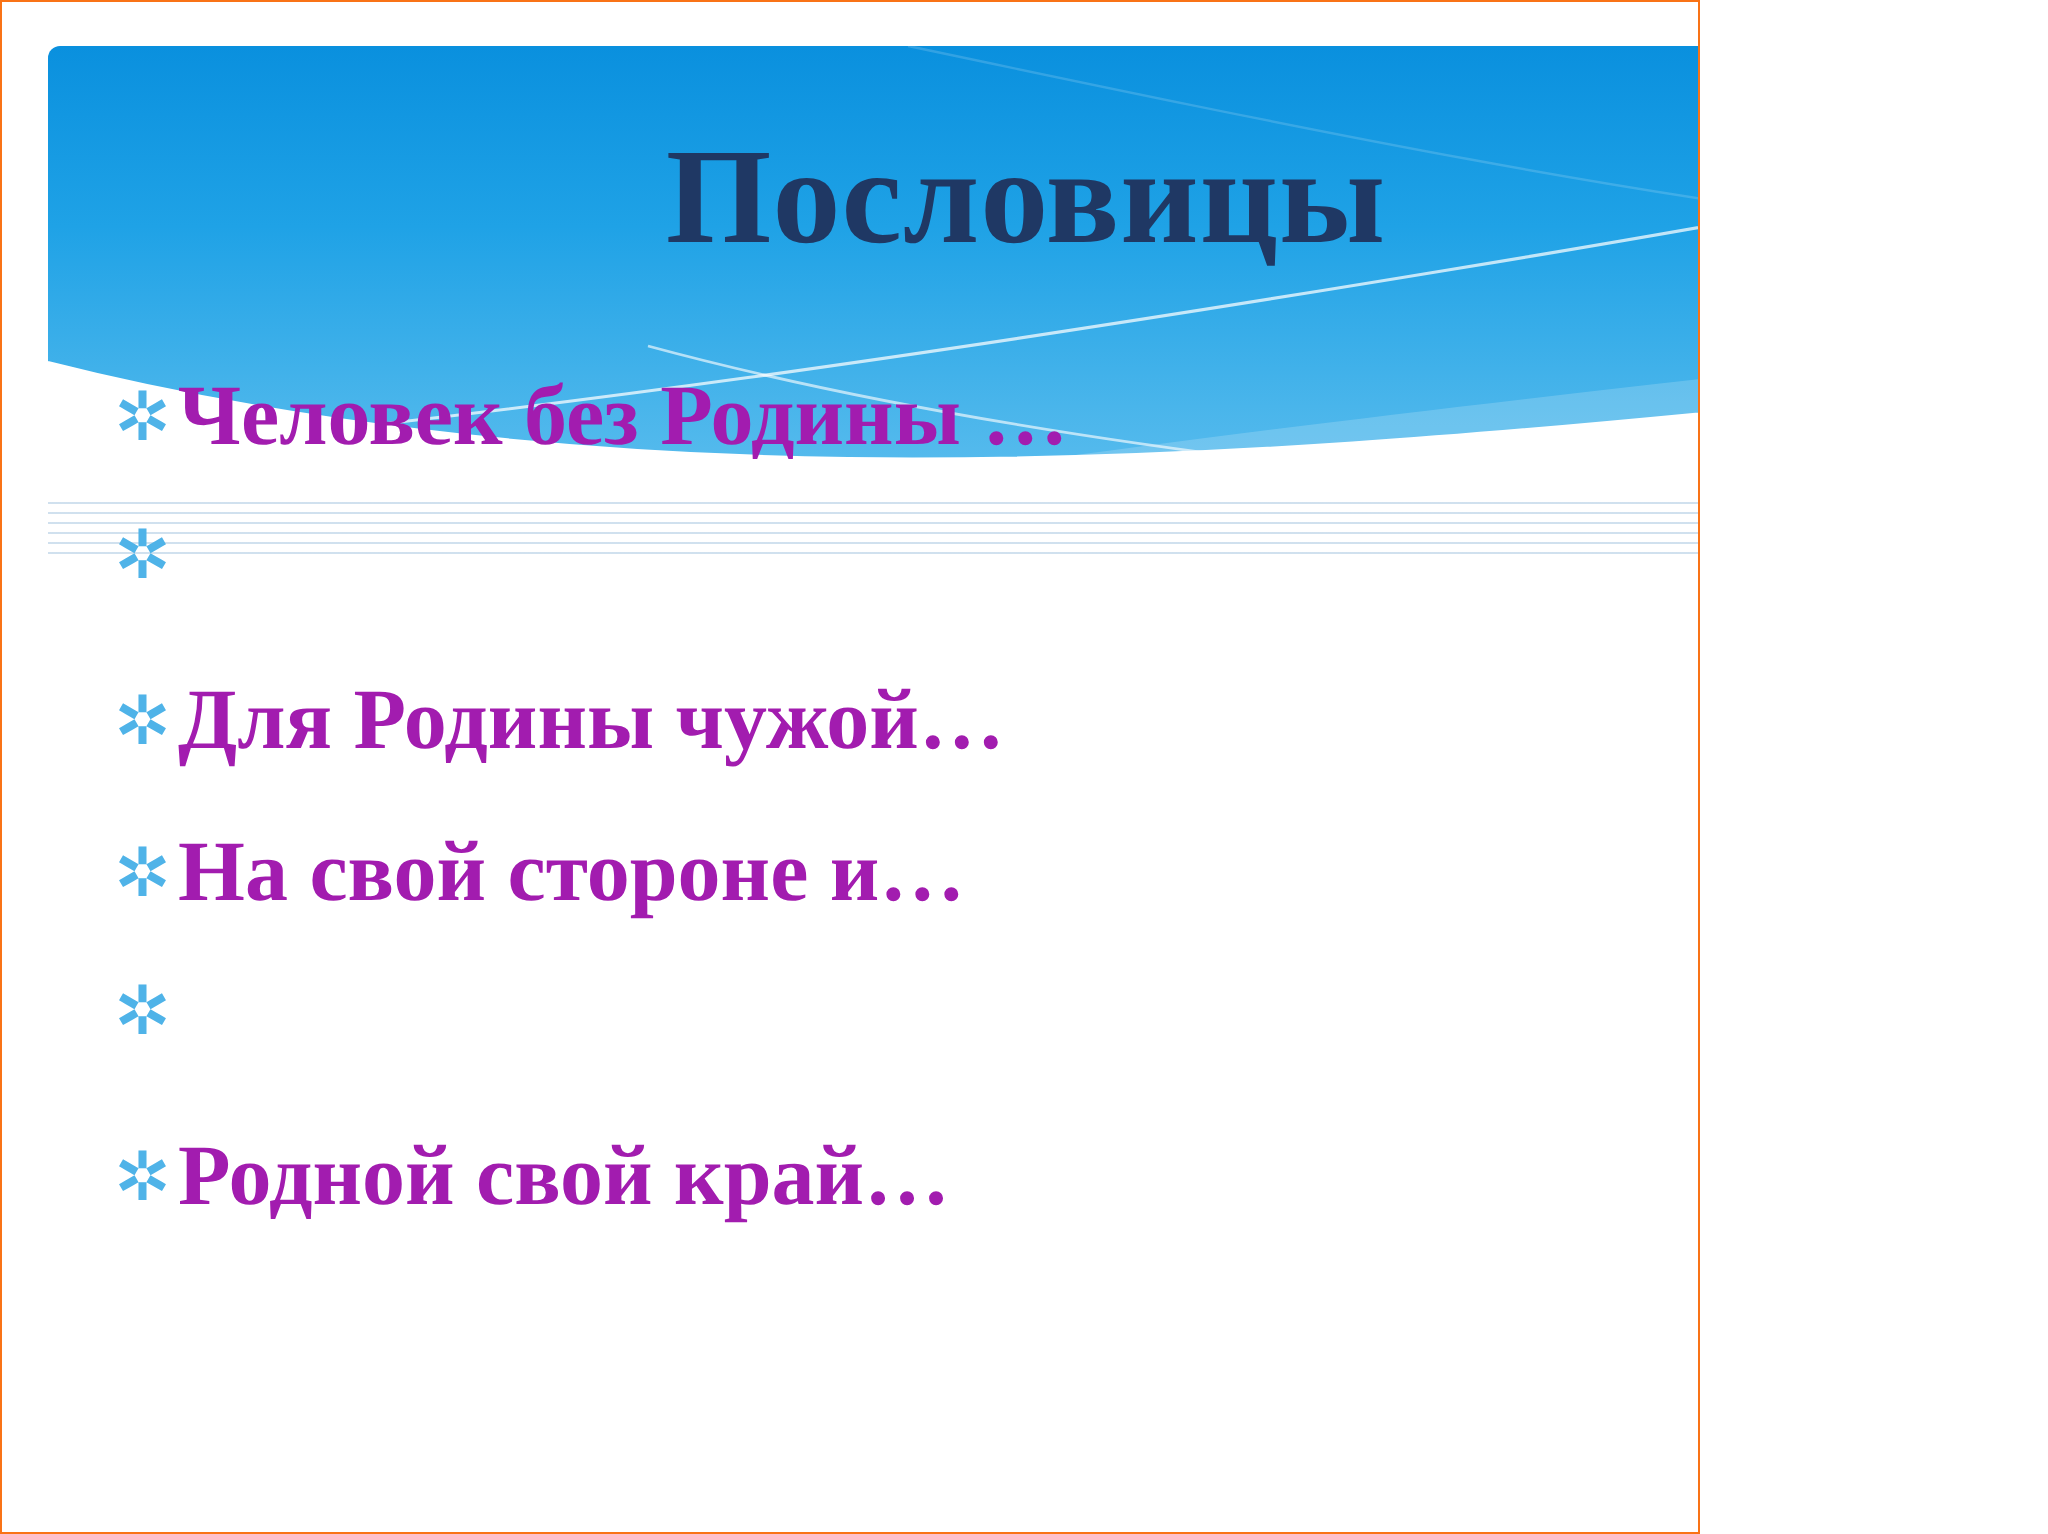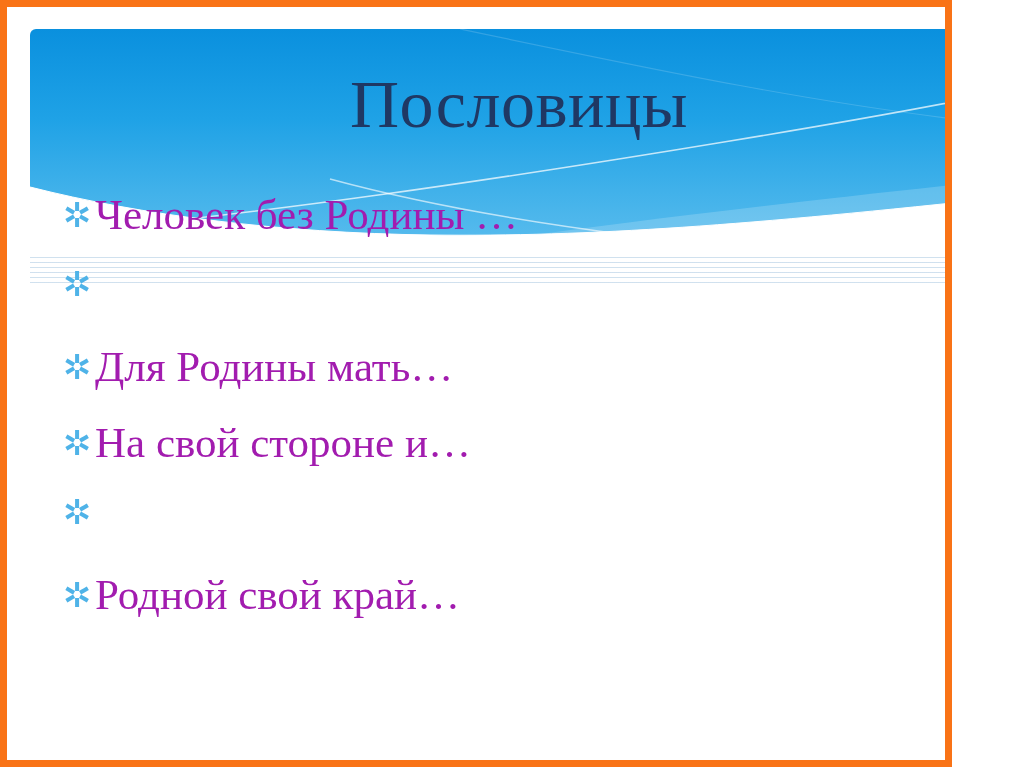--- a/index.html
+++ b/index.html
@@ -7,26 +7,27 @@
     margin: 0;
     padding: 0;
     background: #ffffff;
   }
   body {
     font-family: "Liberation Serif", "DejaVu Serif", serif;
   }
 
   #slide {
     position: relative;
-    width: 952px;
+    width: 850px;
     height: 767px;
     background: #ffffff;
     overflow: hidden;
     box-sizing: border-box;
-    border: 7px solid #f97316;
+    border: 1px solid #f97316;
+    font-weight: bold;
   }
 
   
   #banner {
     position: absolute;
     left: 23px;
     top: 22px;
     width: 978px;
     height: 248px;
     overflow: hidden;
@@ -174,21 +175,21 @@
       <span class="bullet-mark">✲</span>
       <span class="bullet-text">Человек без Родины …</span>
     </div>
 
     <div class="bullet-row">
       <span class="bullet-mark">✲</span>
     </div>
 
     <div class="bullet-row">
       <span class="bullet-mark">✲</span>
-      <span class="bullet-text">Для Родины мать…</span>
+      <span class="bullet-text">Для Родины чужой…</span>
     </div>
 
     <div class="bullet-row">
       <span class="bullet-mark">✲</span>
       <span class="bullet-text">На свой стороне и…</span>
     </div>
 
     <div class="bullet-row">
       <span class="bullet-mark">✲</span>
     </div>

